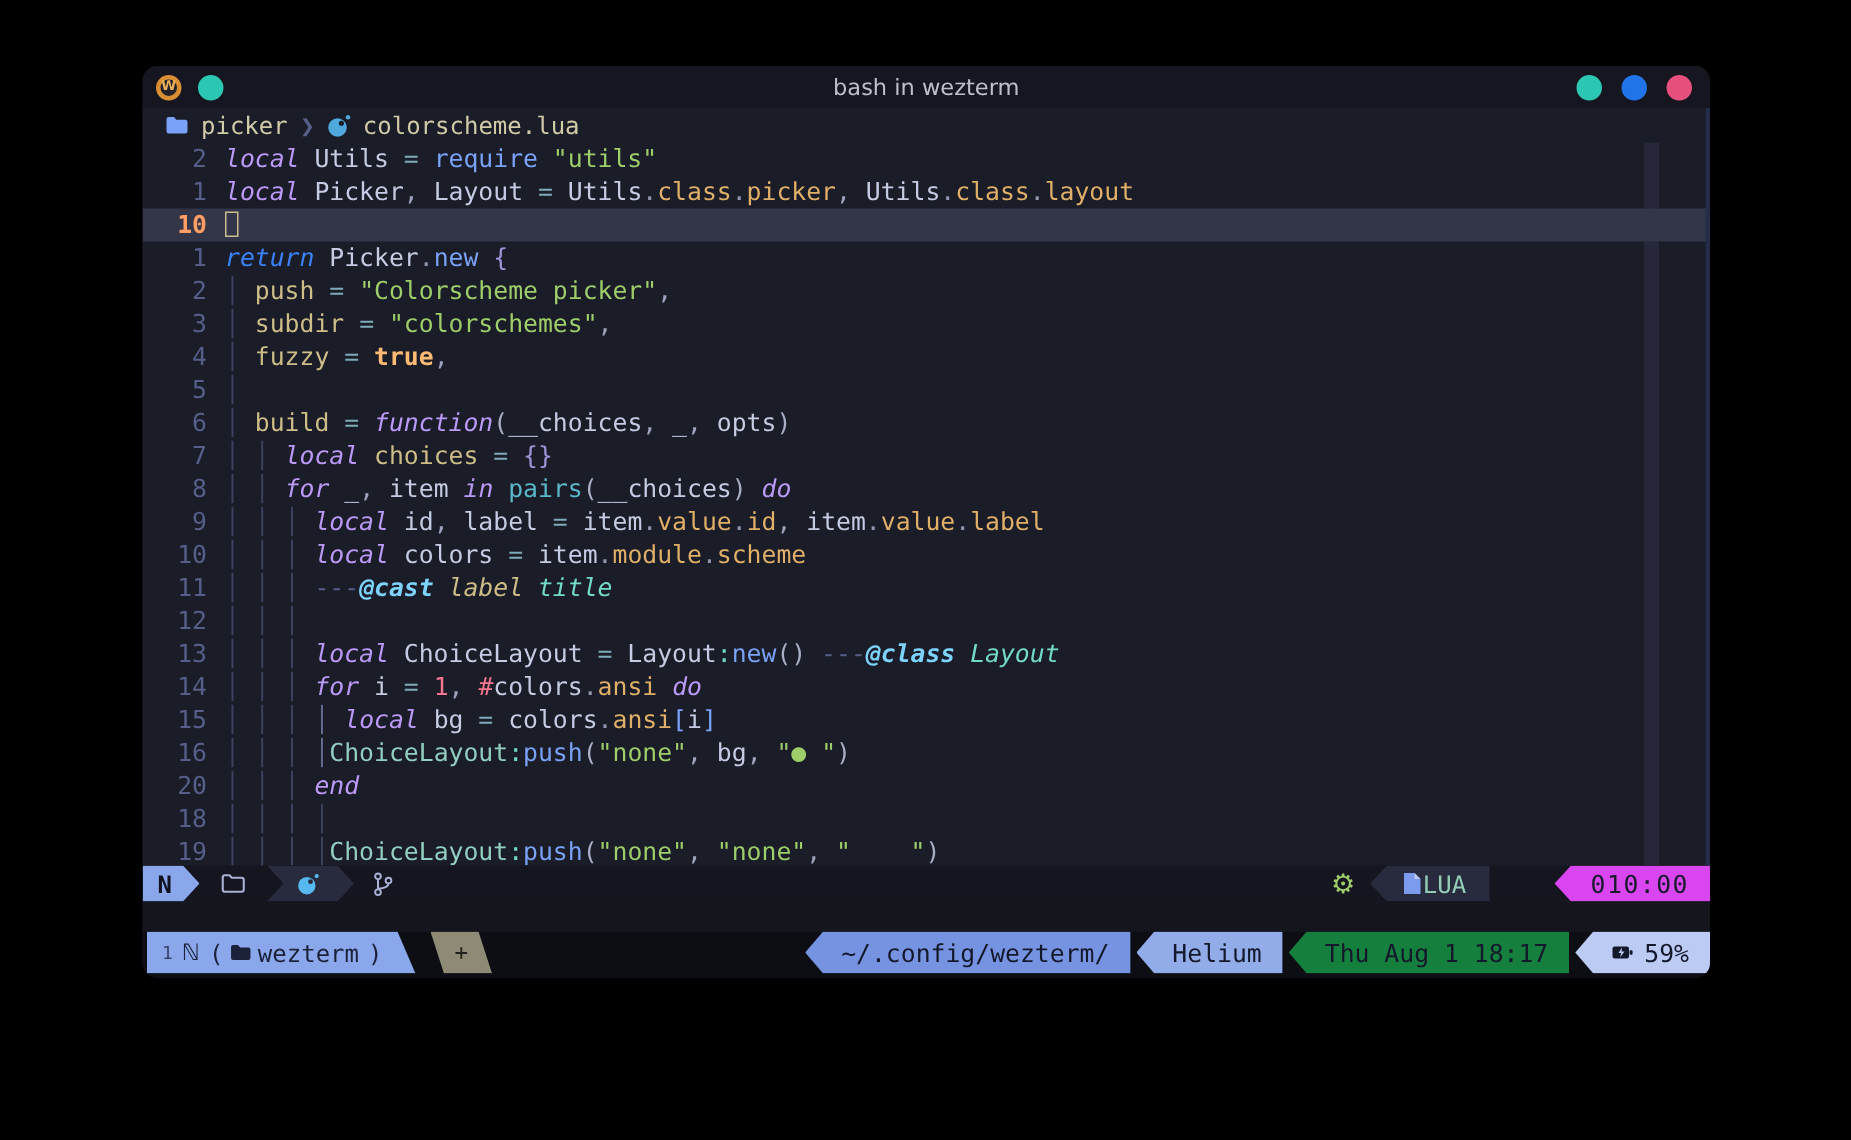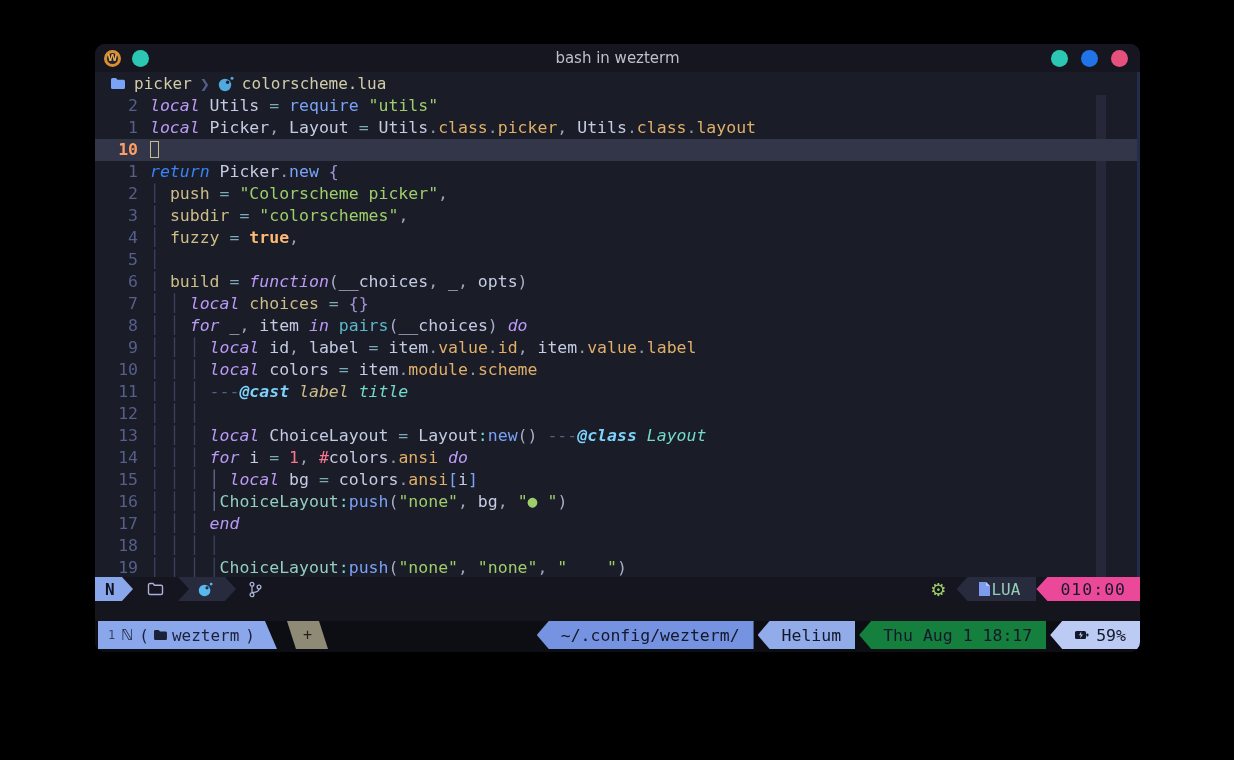--- a/index.html
+++ b/index.html
@@ -72,23 +72,23 @@
   .sl-folder { margin-left:14px; display:flex; }
   .seg-lua { height:24px; margin-left:14px; width:58px; background:#272b3d; display:flex;
              align-items:center; justify-content:center; padding-right:4px;
              clip-path:polygon(0 0, calc(100% - 11px) 0, 100% 50%, calc(100% - 11px) 100%, 0 100%, 11px 50%); }
   .sl-branch { margin-left:12px; display:flex; }
   .sl-right { position:absolute; right:0; top:0; height:24px; display:flex; align-items:center; }
   .gear { color:#9ece6a; font-size:18px; margin-right:10px; font-family:"DejaVu Sans",sans-serif; }
   .seg-ft { height:24px; background:#272b3d; display:flex; align-items:center; gap:0;
             padding:0 16px 0 22px; color:#94ccb8; font-size:16px;
             clip-path:polygon(11px 0, 100% 0, 100% 100%, 11px 100%, 0 50%); }
-  .seg-pos { height:24px; background:#ec4899; color:#161a2a; font-size:16.5px; display:flex;
+  .seg-pos { height:24px; background:#d946ef; color:#161a2a; font-size:16.5px; display:flex;
              align-items:center; padding:0 14px 0 24px; letter-spacing:1px;
-             clip-path:polygon(11px 0, 100% 0, 100% 100%, 11px 100%, 0 50%); }
+             clip-path:polygon(11px 0, 100% 0, 100% 100%, 11px 100%, 0 50%);margin-left:43px; }
 
   
   .gapstrip { height:20px; background:#14151d; }
   .tabbar { position:relative; height:31px; background:#0d0e14; display:flex; align-items:flex-start;
             padding:0 0 3px 3px; }
   .tab-active { height:28px; background:#8ba7ec; color:#1b2138; display:flex; align-items:center;
                 gap:6px; padding:0 22px 0 10px; font-size:16px;
                 clip-path:polygon(0 0, calc(100% - 12px) 0, 100% 100%, 0 100%); }
   .tab-index { font-size:12px; opacity:.75; }
   .nvim-glyph { font-size:15px; font-family:"DejaVu Sans",sans-serif; }
@@ -152,21 +152,21 @@
         <div class="crow"><span class="lnum">7</span><span class="ltext"><span class="tk-ig">│ │ </span><span class="tk-kw">local</span><span class="tk-prop"> choices </span><span class="tk-op">= </span><span class="tk-brace">{}</span></span></div>
         <div class="crow"><span class="lnum">8</span><span class="ltext"><span class="tk-ig">│ │ </span><span class="tk-kw">for</span><span class="tk-var"> _</span><span class="tk-punct">,</span><span class="tk-var"> item </span><span class="tk-kw">in</span><span class="tk-var"> </span><span class="tk-cy">pairs</span><span class="tk-paren">(</span><span class="tk-var">__choices</span><span class="tk-paren">)</span><span class="tk-kw"> do</span></span></div>
         <div class="crow"><span class="lnum">9</span><span class="ltext"><span class="tk-ig">│ │ │ </span><span class="tk-kw">local</span><span class="tk-var"> id</span><span class="tk-punct">,</span><span class="tk-var"> label </span><span class="tk-op">= </span><span class="tk-var">item</span><span class="tk-dot">.</span><span class="tk-field">value</span><span class="tk-dot">.</span><span class="tk-field">id</span><span class="tk-punct">,</span><span class="tk-var"> item</span><span class="tk-dot">.</span><span class="tk-field">value</span><span class="tk-dot">.</span><span class="tk-field">label</span></span></div>
         <div class="crow"><span class="lnum">10</span><span class="ltext"><span class="tk-ig">│ │ │ </span><span class="tk-kw">local</span><span class="tk-var"> colors </span><span class="tk-op">= </span><span class="tk-var">item</span><span class="tk-dot">.</span><span class="tk-field">module</span><span class="tk-dot">.</span><span class="tk-field">scheme</span></span></div>
         <div class="crow"><span class="lnum">11</span><span class="ltext"><span class="tk-ig">│ │ │ </span><span class="tk-cmt">---</span><span class="tk-tag">@cast</span><span class="tk-propi"> label</span><span class="tk-typ"> title</span></span></div>
         <div class="crow"><span class="lnum">12</span><span class="ltext"><span class="tk-ig">│ │ │</span></span></div>
         <div class="crow"><span class="lnum">13</span><span class="ltext"><span class="tk-ig">│ │ │ </span><span class="tk-kw">local</span><span class="tk-var"> ChoiceLayout </span><span class="tk-op">= </span><span class="tk-var">Layout</span><span class="tk-colon">:</span><span class="tk-fn">new</span><span class="tk-paren">()</span><span class="tk-var"> </span><span class="tk-cmt">---</span><span class="tk-tag">@class</span><span class="tk-typ"> Layout</span></span></div>
         <div class="crow"><span class="lnum">14</span><span class="ltext"><span class="tk-ig">│ │ │ </span><span class="tk-kw">for</span><span class="tk-var"> i </span><span class="tk-op">= </span><span class="tk-num">1</span><span class="tk-punct">,</span><span class="tk-var"> </span><span class="tk-hash">#</span><span class="tk-var">colors</span><span class="tk-dot">.</span><span class="tk-field">ansi</span><span class="tk-kw"> do</span></span></div>
         <div class="crow"><span class="lnum">15</span><span class="ltext"><span class="tk-ig">│ │ │ </span><span class="tk-igb">│ </span><span class="tk-kw">local</span><span class="tk-var"> bg </span><span class="tk-op">= </span><span class="tk-var">colors</span><span class="tk-dot">.</span><span class="tk-field">ansi</span><span class="tk-brk">[</span><span class="tk-var">i</span><span class="tk-brk">]</span></span></div>
         <div class="crow"><span class="lnum">16</span><span class="ltext"><span class="tk-ig">│ │ │ </span><span class="tk-igb">│</span><span class="tk-tvar">ChoiceLayout</span><span class="tk-colon">:</span><span class="tk-fn">push</span><span class="tk-paren">(</span><span class="tk-str">"none"</span><span class="tk-punct">,</span><span class="tk-var"> bg</span><span class="tk-punct">,</span><span class="tk-var"> </span><span class="tk-str">"</span><span class="tk-dotg">●</span><span class="tk-str"> "</span><span class="tk-paren">)</span></span></div>
-        <div class="crow"><span class="lnum">17</span><span class="ltext"><span class="tk-ig">│ │ │ </span><span class="tk-kw">end</span></span></div>
+        <div class="crow"><span class="lnum">20</span><span class="ltext"><span class="tk-ig">│ │ │ </span><span class="tk-kw">end</span></span></div>
         <div class="crow"><span class="lnum">18</span><span class="ltext"><span class="tk-ig">│ │ │ │</span></span></div>
         <div class="crow"><span class="lnum">19</span><span class="ltext"><span class="tk-ig">│ │ │ </span><span class="tk-ig">│</span><span class="tk-tvar">ChoiceLayout</span><span class="tk-colon">:</span><span class="tk-fn">push</span><span class="tk-paren">(</span><span class="tk-str">"none"</span><span class="tk-punct">,</span><span class="tk-str"> "none"</span><span class="tk-punct">,</span><span class="tk-str"> "    "</span><span class="tk-paren">)</span></span></div>
       </div>
   </div>
 
   <div class="statusline">
     <div class="seg-mode">N</div>
     <div class="sl-folder">
       <svg width="17" height="14" viewBox="0 0 17 14">
         <path d="M1.5 3 Q1.5 1.5 3 1.5 L6 1.5 L7.5 3.2 L14 3.2 Q15.5 3.2 15.5 4.7 L15.5 11 Q15.5 12.5 14 12.5 L3 12.5 Q1.5 12.5 1.5 11 Z" fill="none" stroke="#a9b1d6" stroke-width="1.4"></path>

